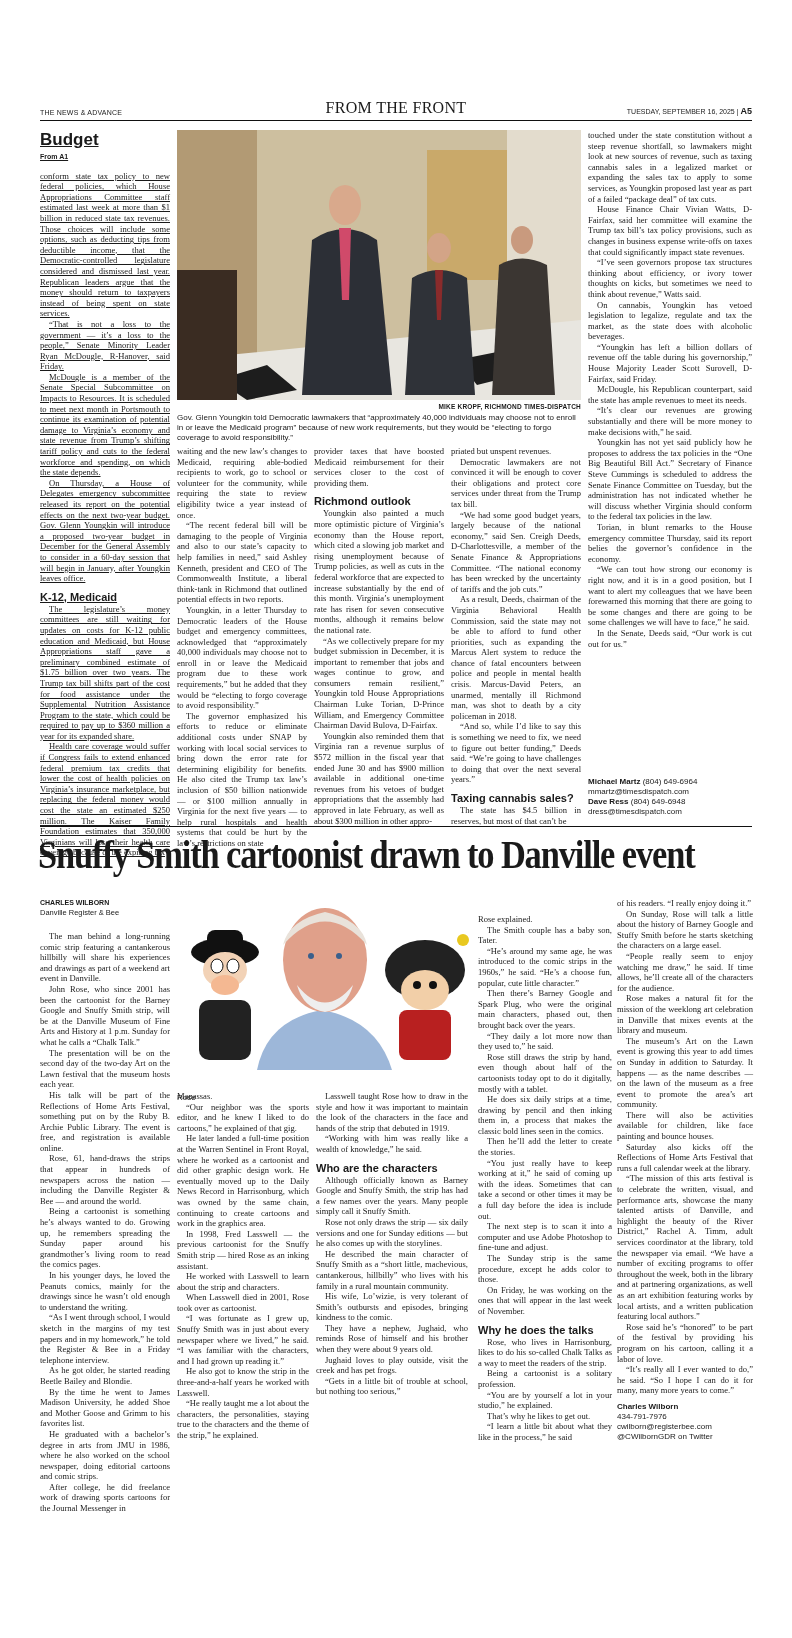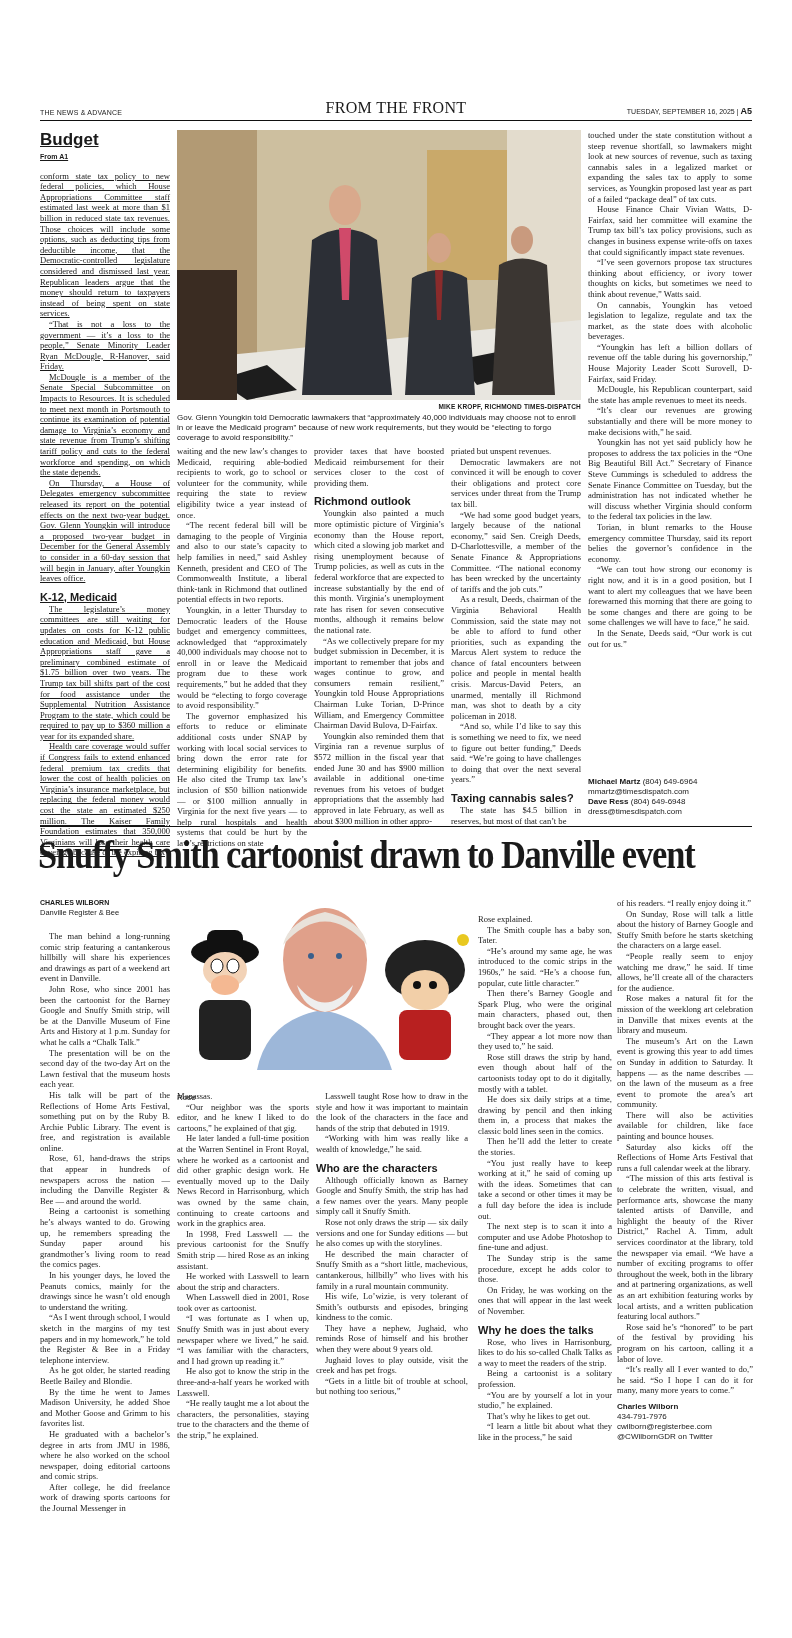--- a/index.html
+++ b/index.html
@@ -168,21 +168,21 @@
 </div>
 <div class="rose-caption">Rose</div>
 
 <div class="col" style="left:177px; top:1091px; width:132px;">
   <p class="noindent">Manassas.</p>
   <p>“Our neighbor was the sports editor, and he knew I liked to do cartoons,” he explained of that gig.</p>
   <p>He later landed a full-time position at the Warren Sentinel in Front Royal, where he worked as a cartoonist and did other graphic design work. He eventually moved up to the Daily News Record in Harrisonburg, which was owned by the same chain, continuing to create cartoons and work in the graphics area.</p>
   <p>In 1998, Fred Lasswell — the previous cartoonist for the Snuffy Smith strip — hired Rose as an inking assistant.</p>
   <p>He worked with Lasswell to learn about the strip and characters.</p>
   <p>When Lasswell died in 2001, Rose took over as cartoonist.</p>
-  <p>“I was fortunate as I when up, Snuffy Smith was in just about every newspaper where we lived,” he said. “I was familiar with the characters, and I had grown up reading it.”</p>
+  <p>“I was fortunate as I grew up, Snuffy Smith was in just about every newspaper where we lived,” he said. “I was familiar with the characters, and I had grown up reading it.”</p>
   <p>He also got to know the strip in the three-and-a-half years he worked with Lasswell.</p>
   <p>“He really taught me a lot about the characters, the personalities, staying true to the characters and the theme of the strip,” he explained.</p>
 </div>
 
 <div class="col" style="left:316px; top:1091px; width:152px;">
   <p>Lasswell taught Rose how to draw in the style and how it was important to maintain the look of the characters in the face and hands of the strip that debuted in 1919.</p>
   <p>“Working with him was really like a wealth of knowledge,” he said.</p>
   <div class="subhead">Who are the characters</div>
   <p>Although officially known as Barney Google and Snuffy Smith, the strip has had a few names over the years. Many people simply call it Snuffy Smith.</p>
   <p>Rose not only draws the strip — six daily versions and one for Sunday editions — but he also comes up with the storylines.</p>
@@ -191,21 +191,21 @@
   <p>They have a nephew, Jughaid, who reminds Rose of himself and his brother when they were about 9 years old.</p>
   <p>Jughaid loves to play outside, visit the creek and has pet frogs.</p>
   <p>“Gets in a little bit of trouble at school, but nothing too serious,”</p>
 </div>
 
 <div class="col" style="left:478px; top:898px; width:134px;margin-top:16px;">
   <p class="noindent">Rose explained.</p>
   <p>The Smith couple has a baby son, Tater.</p>
   <p>“He’s around my same age, he was introduced to the comic strips in the 1960s,” he said. “He’s a choose fun, popular, cute little character.”</p>
   <p>Then there’s Barney Google and Spark Plug, who were the original main characters, phased out, then brought back over the years.</p>
-  <p>“They appear a lot more now than they used to,” he said.</p>
+  <p>“They daily a lot more now than they used to,” he said.</p>
   <p>Rose still draws the strip by hand, even though about half of the cartoonists today opt to do it digitally, mostly with a tablet.</p>
   <p>He does six daily strips at a time, drawing by pencil and then inking them in, a process that makes the classic bold lines seen in the comics.</p>
   <p>Then he’ll add the letter to create the stories.</p>
   <p>“You just really have to keep working at it,” he said of coming up with the ideas. Sometimes that can take a second or other times it may be a full day before the idea is include out.</p>
   <p>The next step is to scan it into a computer and use Adobe Photoshop to fine-tune and adjust.</p>
   <p>The Sunday strip is the same procedure, except he adds color to those.</p>
   <p>On Friday, he was working on the ones that will appear in the last week of November.</p>
   <div class="subhead">Why he does the talks</div>
   <p>Rose, who lives in Harrisonburg, likes to do his so-called Chalk Talks as a way to meet the readers of the strip.</p>
   <p>Being a cartoonist is a solitary profession.</p>

